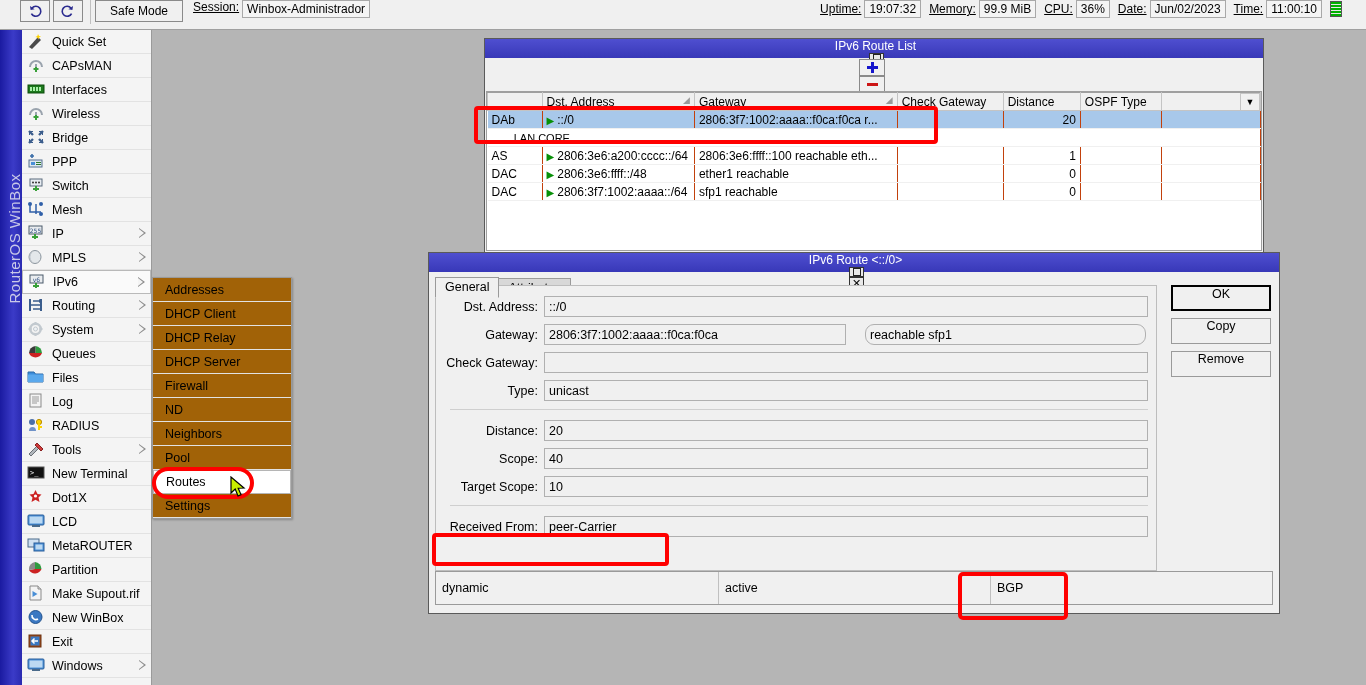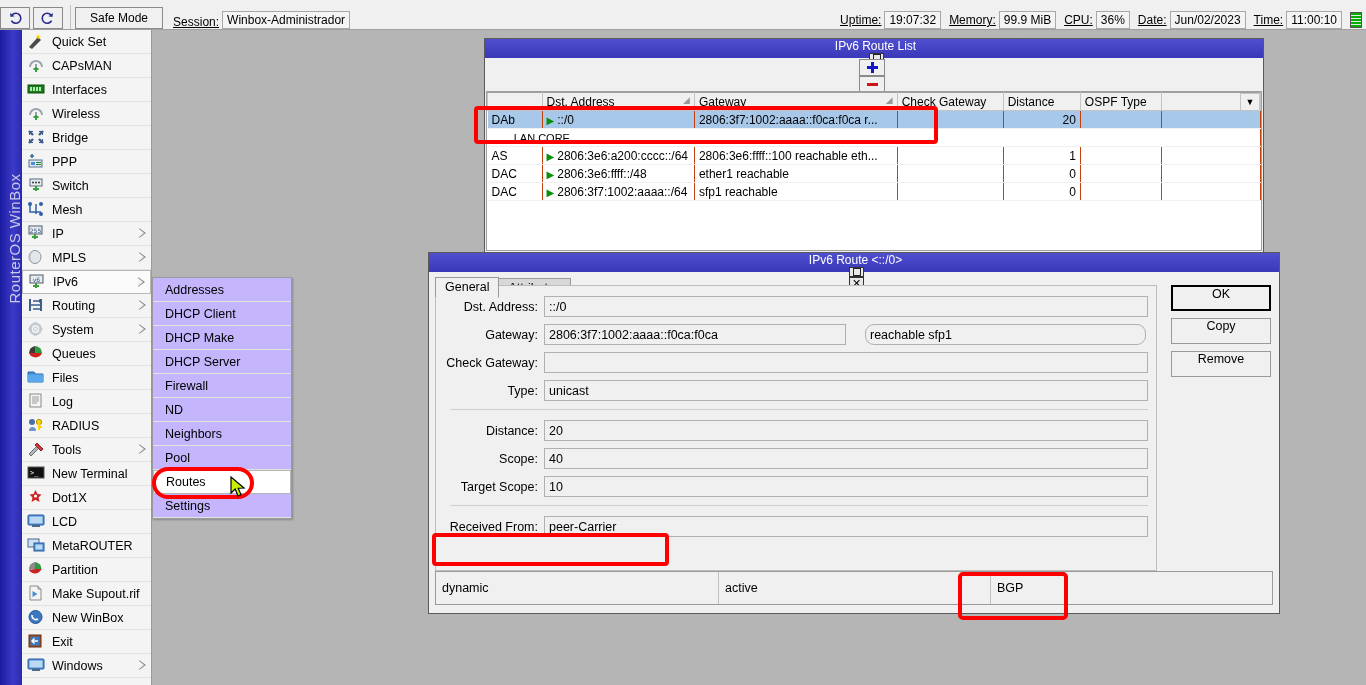--- a/index.html
+++ b/index.html
@@ -11,21 +11,21 @@
     background:#b5b5b5;
     overflow:hidden;
     position:relative;
     color:#000;
   }
 
   
   #topbar{
     position:absolute; left:0; top:0; width:1366px; height:30px;
     background:#f0f0f0; border-bottom:1px solid #a0a0a0;
-    display:flex; align-items:flex-end; padding:0 0;
+    display:flex; align-items:flex-start; padding:0 20px;
   }
   .tb-btn{
     width:30px; height:22px; background:#f0f0f0;
     border:1px solid #8a8a8a; margin-right:3px;
     display:flex; align-items:center; justify-content:center;
     font-size:14px; color:#22228a;
   }
   .tb-sep{ width:1px; height:24px; background:#c0c0c0; margin:0 4px; }
   .safemode{
     height:22px; padding:0 14px; background:#f0f0f0; border:1px solid #8a8a8a;
@@ -75,21 +75,21 @@
   }
   .mi .arr::after{
     content:''; position:absolute; left:-7px; top:-4px;
     width:0;height:0;border-left:5px solid #f4f4f4;
     border-top:4px solid transparent;border-bottom:4px solid transparent;
   }
 
   
   #submenu{
     position:absolute; left:152px; top:277px; width:140px;
-    background:#c4b5fd; border:1px solid #9a9a9a;
+    background:#a16207; border:1px solid #9a9a9a;
     box-shadow:1px 1px 2px rgba(0,0,0,.25);
   }
   .smi{
     height:24px; display:flex; align-items:center; padding-left:12px;
     border-bottom:1px solid #e2e2e2; font-size:12.5px;
   }
   .smi.hl{ background:#ffffff; border:1px solid #b5b5b5; }
 
   
   .win{ position:absolute; background:#f0f0f0; border:1px solid #5a5a5a; }
@@ -455,21 +455,21 @@
   </div>
 
 <div id="submenu">
     <div class="smi">
       <span>Addresses</span>
     </div>
     <div class="smi">
       <span>DHCP Client</span>
     </div>
     <div class="smi">
-      <span>DHCP Make</span>
+      <span>DHCP Relay</span>
     </div>
     <div class="smi">
       <span>DHCP Server</span>
     </div>
     <div class="smi">
       <span>Firewall</span>
     </div>
     <div class="smi">
       <span>ND</span>
     </div>

